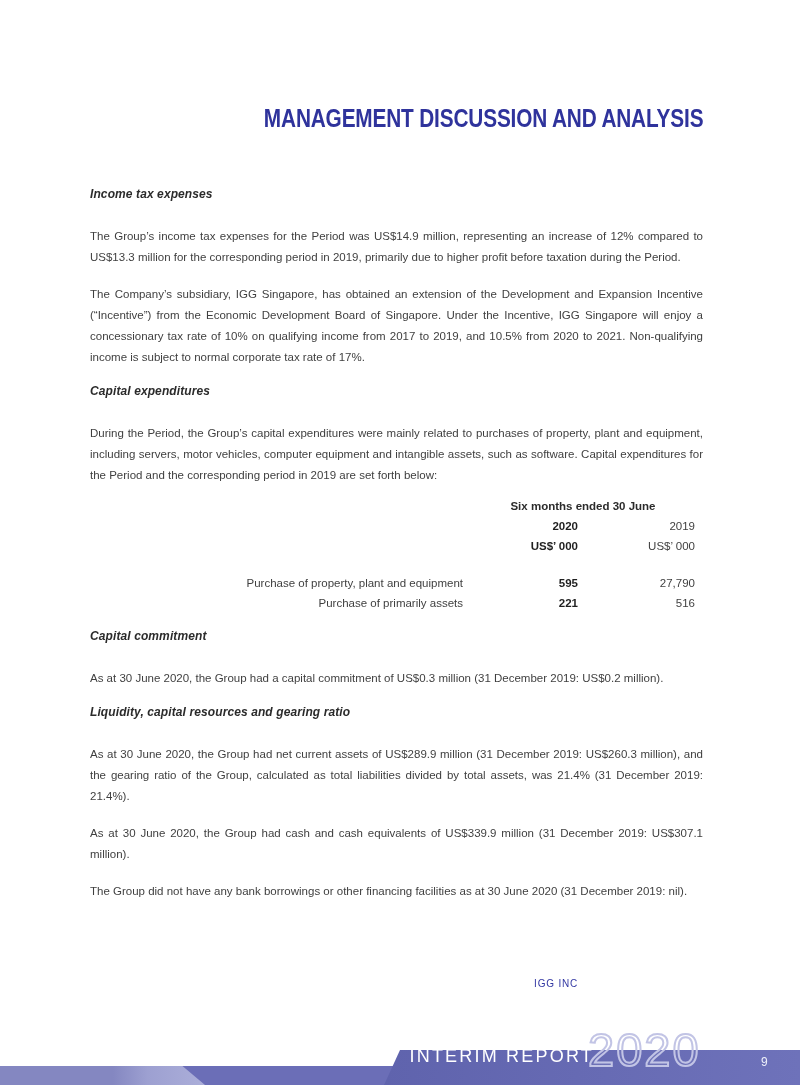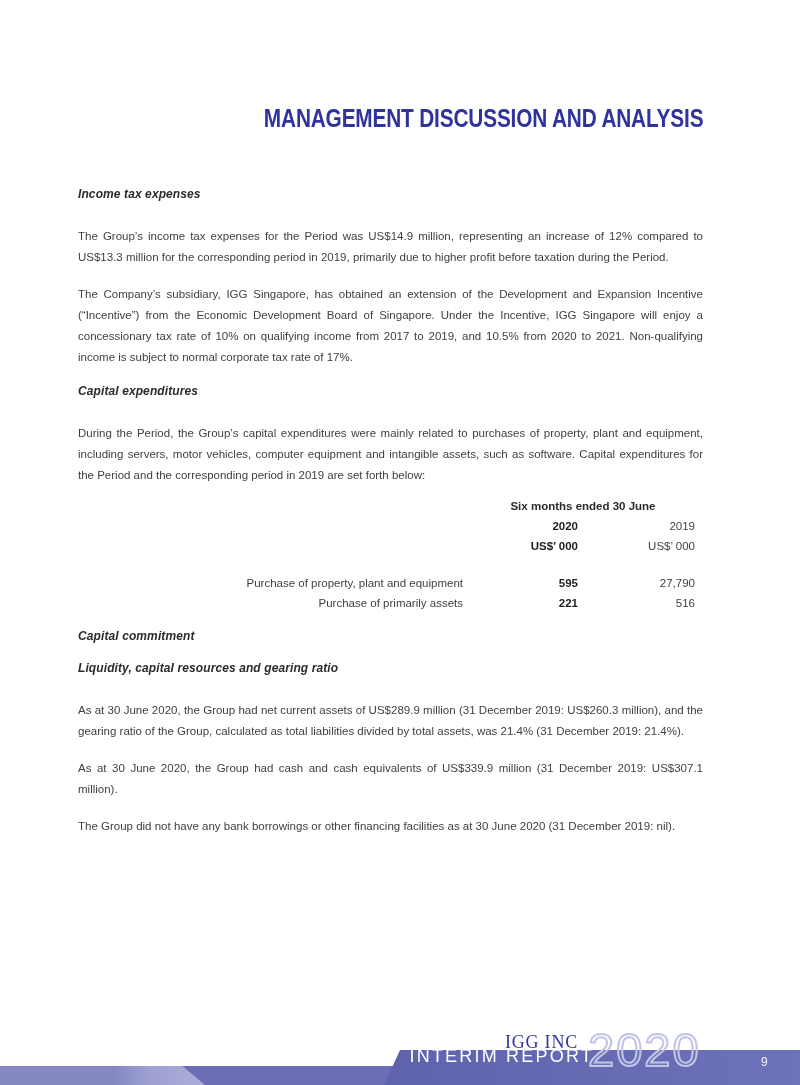--- a/index.html
+++ b/index.html
@@ -4,20 +4,21 @@
 <style>
   * { box-sizing: border-box; }
   html, body { margin: 0; padding: 0; background: #ffffff; }
   body { font-family: "Liberation Sans", sans-serif; }
   .page {
     position: relative;
     width: 800px;
     height: 1085px;
     background: #ffffff;
     overflow: hidden;
+    padding-left: 12px;
   }
   .title {
     margin: 0;
     padding: 103px 97px 0 0;
     text-align: right;
     font-size: 26px;
     line-height: 30px;
     font-weight: bold;
     color: #2f339c;
     letter-spacing: -0.2px;
@@ -73,23 +74,23 @@
   }
   .band-raised {
     position: absolute; right: 0; bottom: 0;
     width: 416px; height: 35px;
     background: linear-gradient(90deg, #5f63ad 0%, #6transparent1, #6e72ba 100%);
     background: linear-gradient(90deg, #5f63ad 0%, #6e72ba 100%);
     clip-path: polygon(16px 0, 100% 0, 100% 100%, 0 100%);
     z-index: 1;
   }
   .footer-company {
-    position: absolute; top: 1032px; right: 222px;
-    font-size: 18px; color: #3136a2; letter-spacing: 0.8px;
-    z-index: 3; white-space: nowrap; font-family: Liberation Serif, serif;
+    position: absolute; top: 978px; right: 222px;
+    font-size: 10px; color: #3136a2; letter-spacing: 0.8px;
+    z-index: 3; white-space: nowrap;
   }
   .footer-report {
     position: absolute; top: 1046px; right: 206px;
     font-size: 18px; color: #ffffff; letter-spacing: 2.2px;
     z-index: 3; white-space: nowrap;
   }
   .footer-year {
     position: absolute; top: 1026px; left: 588px;
     font-size: 47px; line-height: 48px; letter-spacing: 2px;
     color: rgba(255,255,255,0.05);
@@ -139,20 +140,21 @@
         <span class="t-c2">27,790</span>
       </div>
       <div class="t-row">
         <span class="t-label">Purchase of primarily assets</span>
         <span class="t-c1 bold">221</span>
         <span class="t-c2">516</span>
       </div>
     </div>
 
     <h2 class="heading">Capital commitment</h2>
+    <p class="para">As at 30 June 2020, the Group had a capital commitment of US$0.3 million (31 December 2019: US$0.2 million).</p>
 
     <h2 class="heading">Liquidity, capital resources and gearing ratio</h2>
     <p class="para">As at 30 June 2020, the Group had net current assets of US$289.9 million (31 December 2019: US$260.3 million), and the gearing ratio of the Group, calculated as total liabilities divided by total assets, was 21.4% (31 December 2019: 21.4%).</p>
     <p class="para">As at 30 June 2020, the Group had cash and cash equivalents of US$339.9 million (31 December 2019: US$307.1 million).</p>
     <p class="para">The Group did not have any bank borrowings or other financing facilities as at 30 June 2020 (31 December 2019: nil).</p>
 
   </div>
 
   <div class="band-main"></div>
   <div class="band-light"></div>

